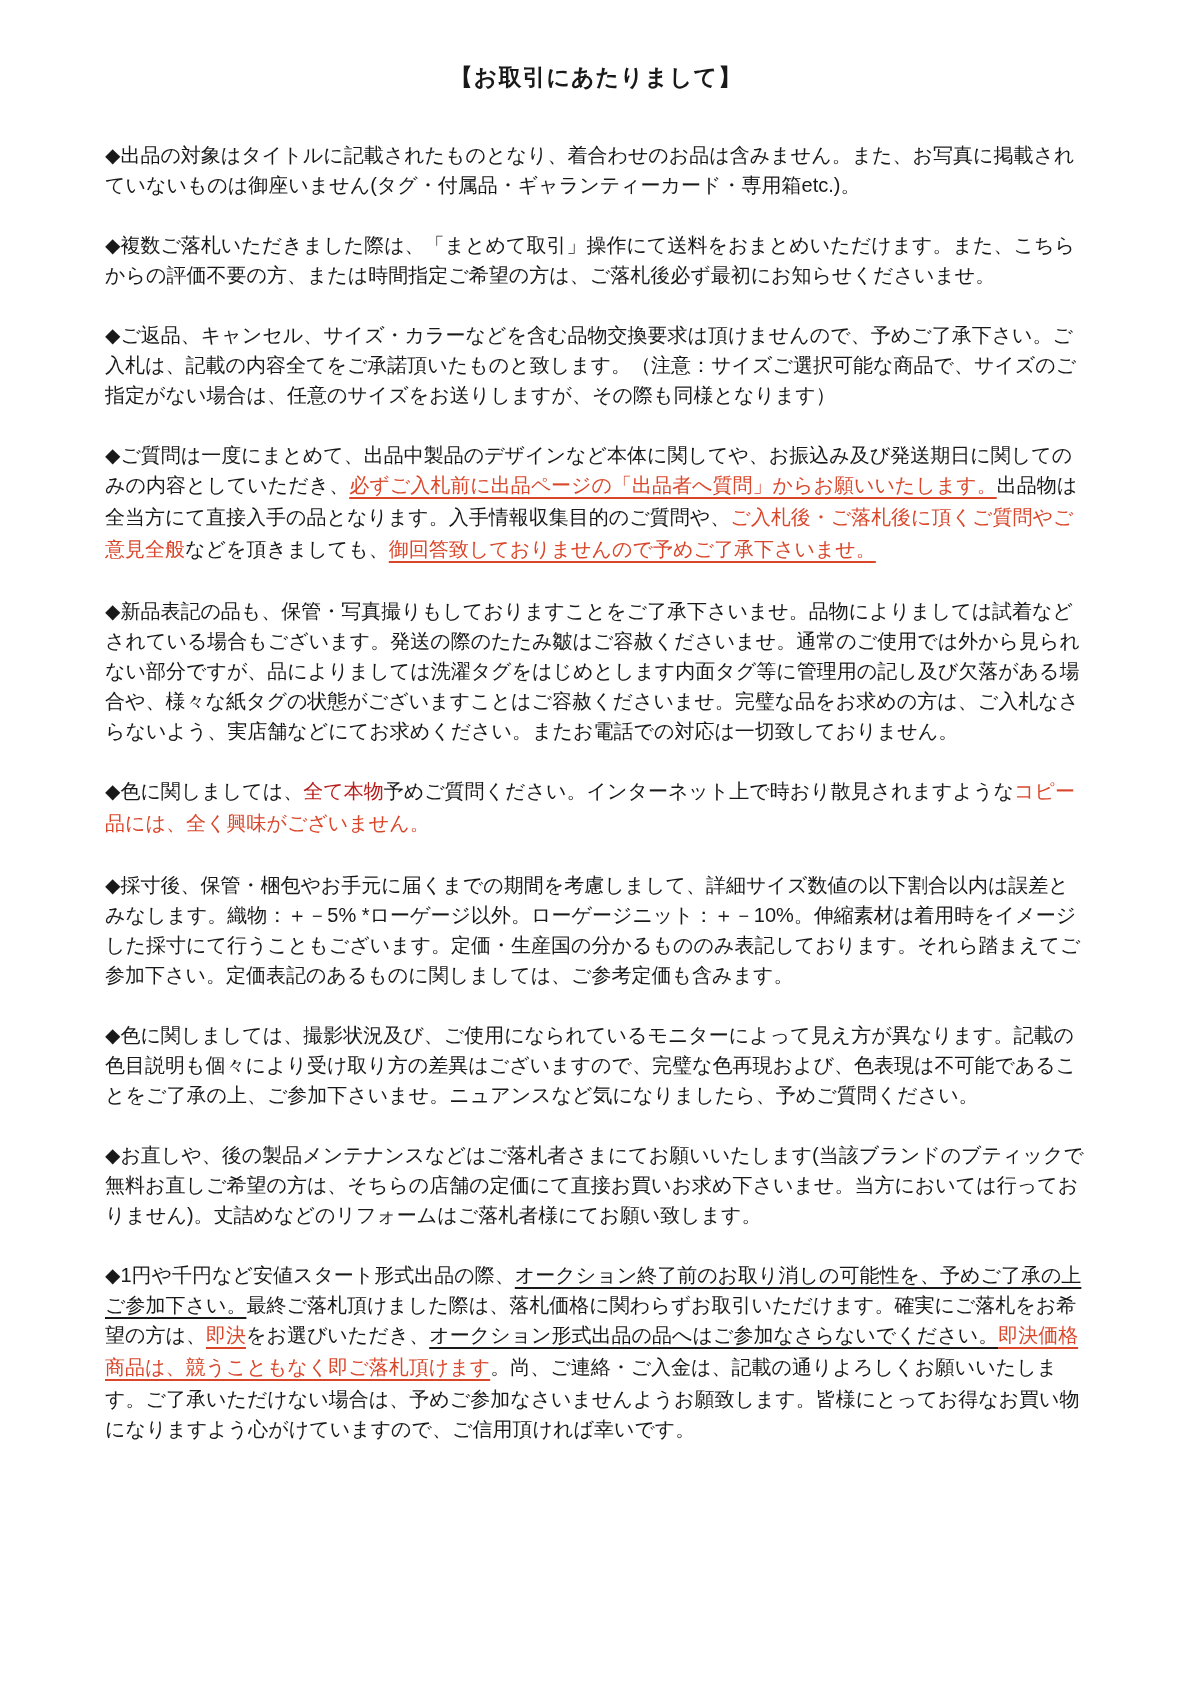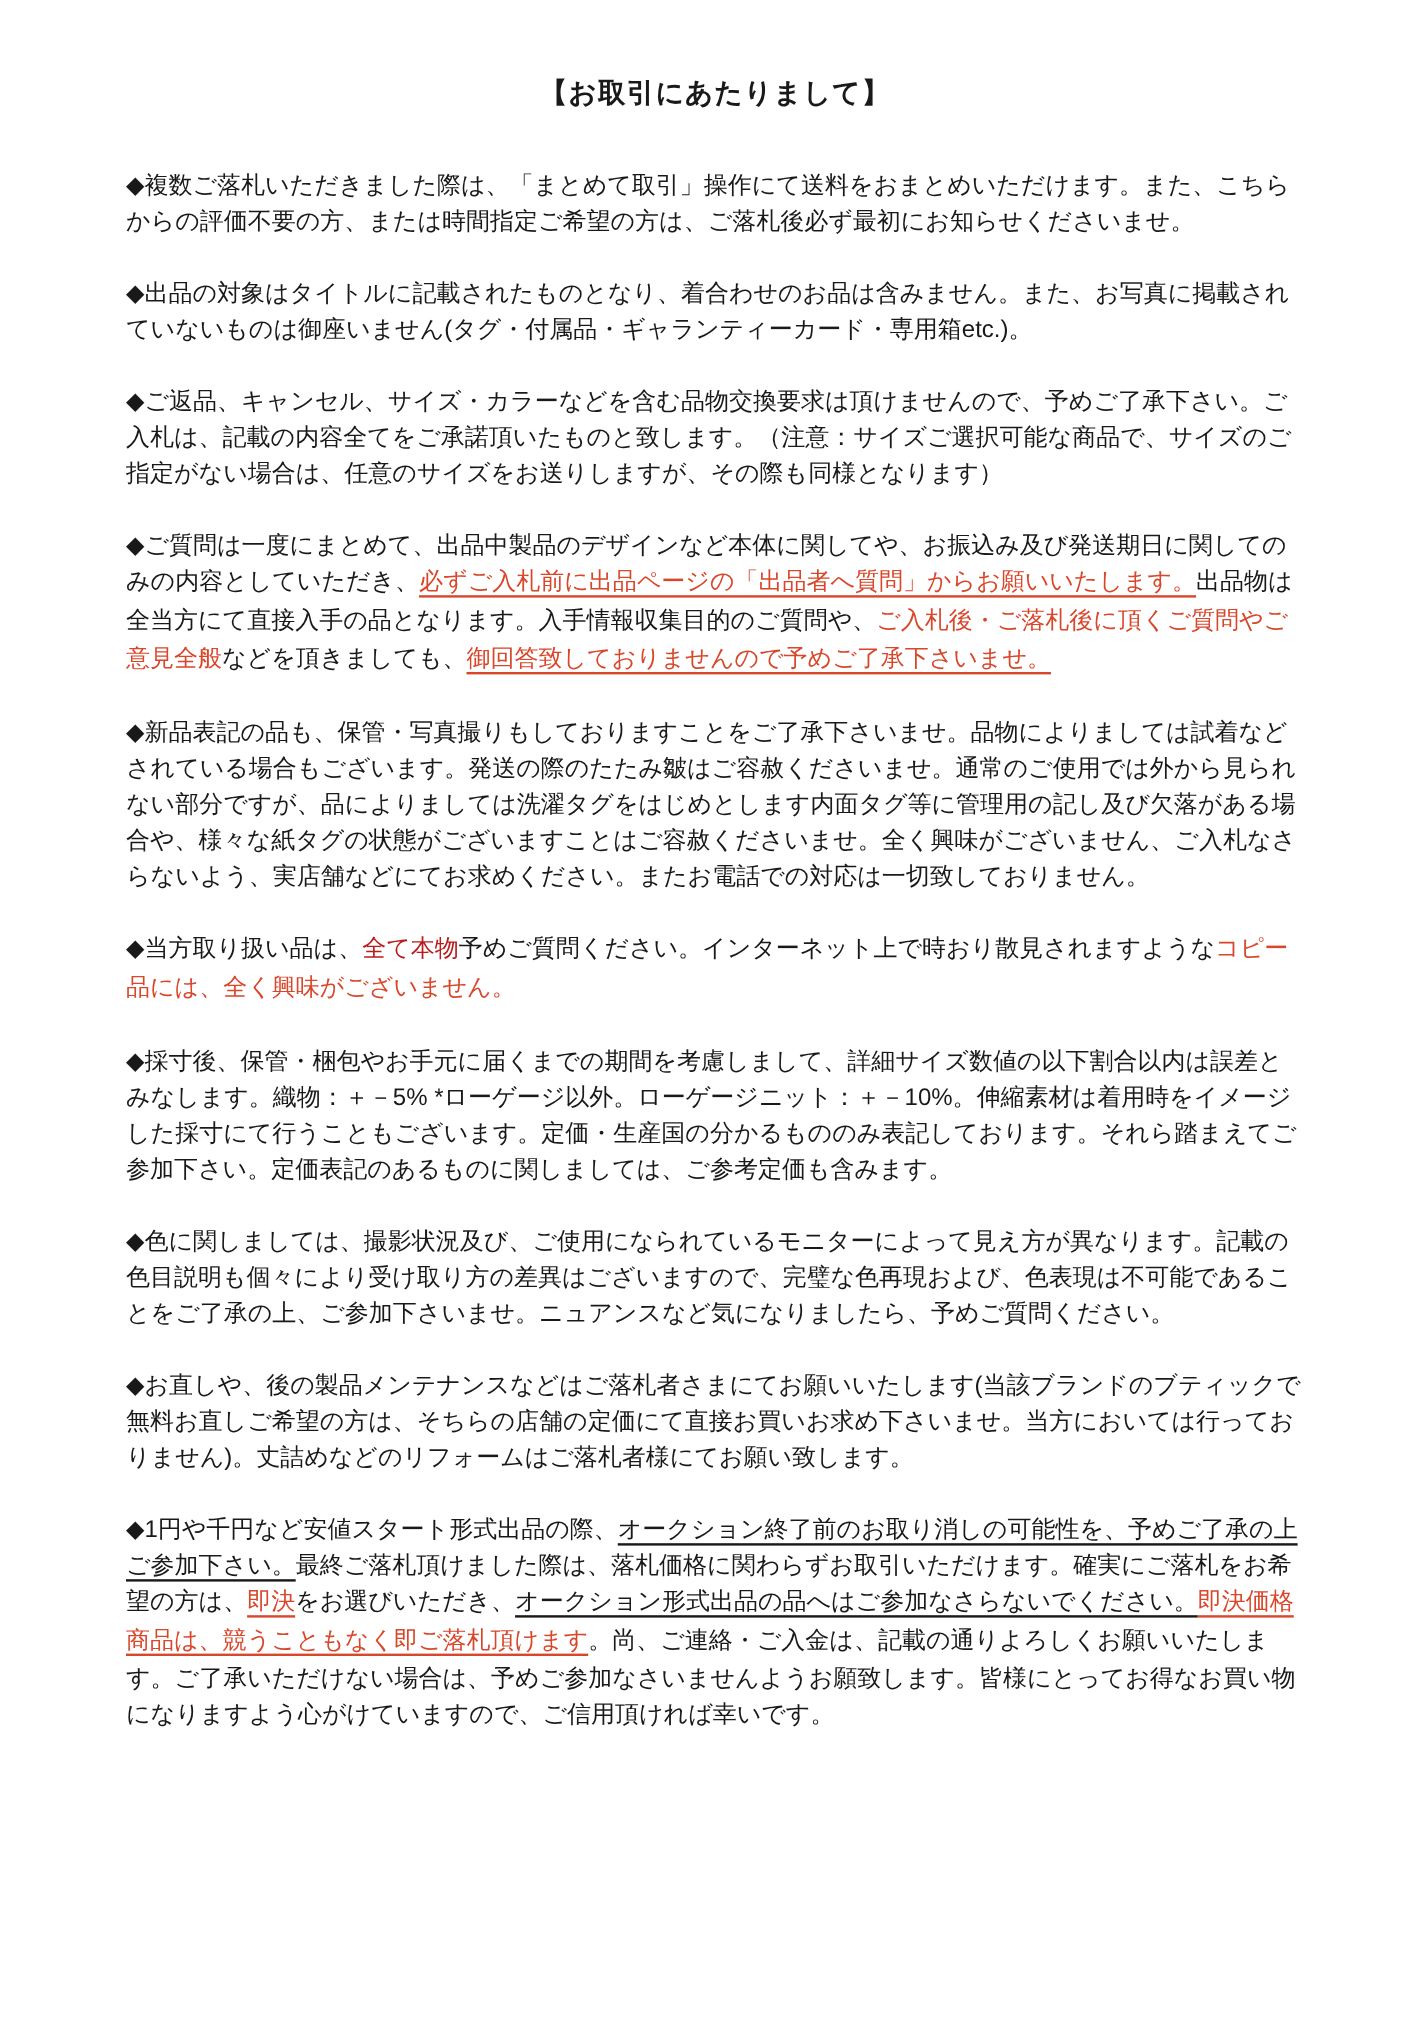--- a/index.html
+++ b/index.html
@@ -40,24 +40,24 @@
     text-decoration-thickness: 1.5px;
     text-underline-offset: 5px;
   }
 </style>
 </head>
 <body style="background: rgb(255, 255, 255); color: rgb(25, 25, 25);">
 
 <div class="page">
   <h1 class="doc-title">【お取引にあたりまして】</h1>
   <div>
+      <p class="para"><span>◆出品の対象はタイトルに記載されたものとなり、着合わせのお品は含みません。また、お写真に掲載されていないものは御座いません(タグ・付属品・ギャランティーカード・専用箱etc.)。</span></p>
       <p class="para"><span>◆複数ご落札いただきました際は、「まとめて取引」操作にて送料をおまとめいただけます。また、こちらからの評価不要の方、または時間指定ご希望の方は、ご落札後必ず最初にお知らせくださいませ。</span></p>
-      <p class="para"><span>◆出品の対象はタイトルに記載されたものとなり、着合わせのお品は含みません。また、お写真に掲載されていないものは御座いません(タグ・付属品・ギャランティーカード・専用箱etc.)。</span></p>
       <p class="para"><span>◆ご返品、キャンセル、サイズ・カラーなどを含む品物交換要求は頂けませんので、予めご了承下さい。ご入札は、記載の内容全てをご承諾頂いたものと致します。（注意：サイズご選択可能な商品で、サイズのご指定がない場合は、任意のサイズをお送りしますが、その際も同様となります）</span></p>
       <p class="para"><span>◆ご質問は一度にまとめて、出品中製品のデザインなど本体に関してや、お振込み及び発送期日に関してのみの内容としていただき、</span><span class="seg-red seg-underline" style="color: rgb(217, 71, 43);">必ずご入札前に出品ページの「出品者へ質問」からお願いいたします。</span><span>出品物は全当方にて直接入手の品となります。入手情報収集目的のご質問や、</span><span class="seg-red" style="color: rgb(217, 71, 43);">ご入札後・ご落札後に頂くご質問やご意見全般</span><span>などを頂きましても、</span><span class="seg-red seg-underline" style="color: rgb(217, 71, 43);">御回答致しておりませんので予めご了承下さいませ。 </span></p>
-      <p class="para"><span>◆新品表記の品も、保管・写真撮りもしておりますことをご了承下さいませ。品物によりましては試着などされている場合もございます。発送の際のたたみ皺はご容赦くださいませ。通常のご使用では外から見られない部分ですが、品によりましては洗濯タグをはじめとします内面タグ等に管理用の記し及び欠落がある場合や、様々な紙タグの状態がございますことはご容赦くださいませ。全く興味がございません、ご入札なさらないよう、実店舗などにてお求めください。またお電話での対応は一切致しておりません。</span></p>
-      <p class="para"><span>◆当方取り扱い品は、</span><span class="seg-red" style="color: #b91c1c;">全て本物</span><span>予めご質問ください。インターネット上で時おり散見されますような</span><span class="seg-red" style="color: rgb(217, 71, 43);">コピー品には、全く興味がございません。</span></p>
+      <p class="para"><span>◆新品表記の品も、保管・写真撮りもしておりますことをご了承下さいませ。品物によりましては試着などされている場合もございます。発送の際のたたみ皺はご容赦くださいませ。通常のご使用では外から見られない部分ですが、品によりましては洗濯タグをはじめとします内面タグ等に管理用の記し及び欠落がある場合や、様々な紙タグの状態がございますことはご容赦くださいませ。完璧な品をお求めの方は、ご入札なさらないよう、実店舗などにてお求めください。またお電話での対応は一切致しておりません。</span></p>
+      <p class="para"><span>◆色に関しましては、</span><span class="seg-red" style="color: #b91c1c;">全て本物</span><span>予めご質問ください。インターネット上で時おり散見されますような</span><span class="seg-red" style="color: rgb(217, 71, 43);">コピー品には、全く興味がございません。</span></p>
       <p class="para"><span>◆採寸後、保管・梱包やお手元に届くまでの期間を考慮しまして、詳細サイズ数値の以下割合以内は誤差とみなします。織物：＋－5% *ローゲージ以外。ローゲージニット：＋－10%。伸縮素材は着用時をイメージした採寸にて行うこともございます。定価・生産国の分かるもののみ表記しております。それら踏まえてご参加下さい。定価表記のあるものに関しましては、ご参考定価も含みます。</span></p>
       <p class="para"><span>◆色に関しましては、撮影状況及び、ご使用になられているモニターによって見え方が異なります。記載の色目説明も個々により受け取り方の差異はございますので、完璧な色再現および、色表現は不可能であることをご了承の上、ご参加下さいませ。ニュアンスなど気になりましたら、予めご質問ください。</span></p>
       <p class="para"><span>◆お直しや、後の製品メンテナンスなどはご落札者さまにてお願いいたします(当該ブランドのブティックで無料お直しご希望の方は、そちらの店舗の定価にて直接お買いお求め下さいませ。当方においては行っておりません)。丈詰めなどのリフォームはご落札者様にてお願い致します。</span></p>
       <p class="para"><span>◆1円や千円など安値スタート形式出品の際、</span><span class="seg-underline">オークション終了前のお取り消しの可能性を、予めご了承の上ご参加下さい。</span><span>最終ご落札頂けました際は、落札価格に関わらずお取引いただけます。確実にご落札をお希望の方は、</span><span class="seg-red seg-underline" style="color: rgb(217, 71, 43);">即決</span><span>をお選びいただき、</span><span class="seg-underline">オークション形式出品の品へはご参加なさらないでください。</span><span class="seg-red seg-underline" style="color: rgb(217, 71, 43);">即決価格商品は、競うこともなく即ご落札頂けます</span><span>。尚、ご連絡・ご入金は、記載の通りよろしくお願いいたします。ご了承いただけない場合は、予めご参加なさいませんようお願致します。皆様にとってお得なお買い物になりますよう心がけていますので、ご信用頂ければ幸いです。</span></p>
     </div>
 </div>
 
 </body></html>

